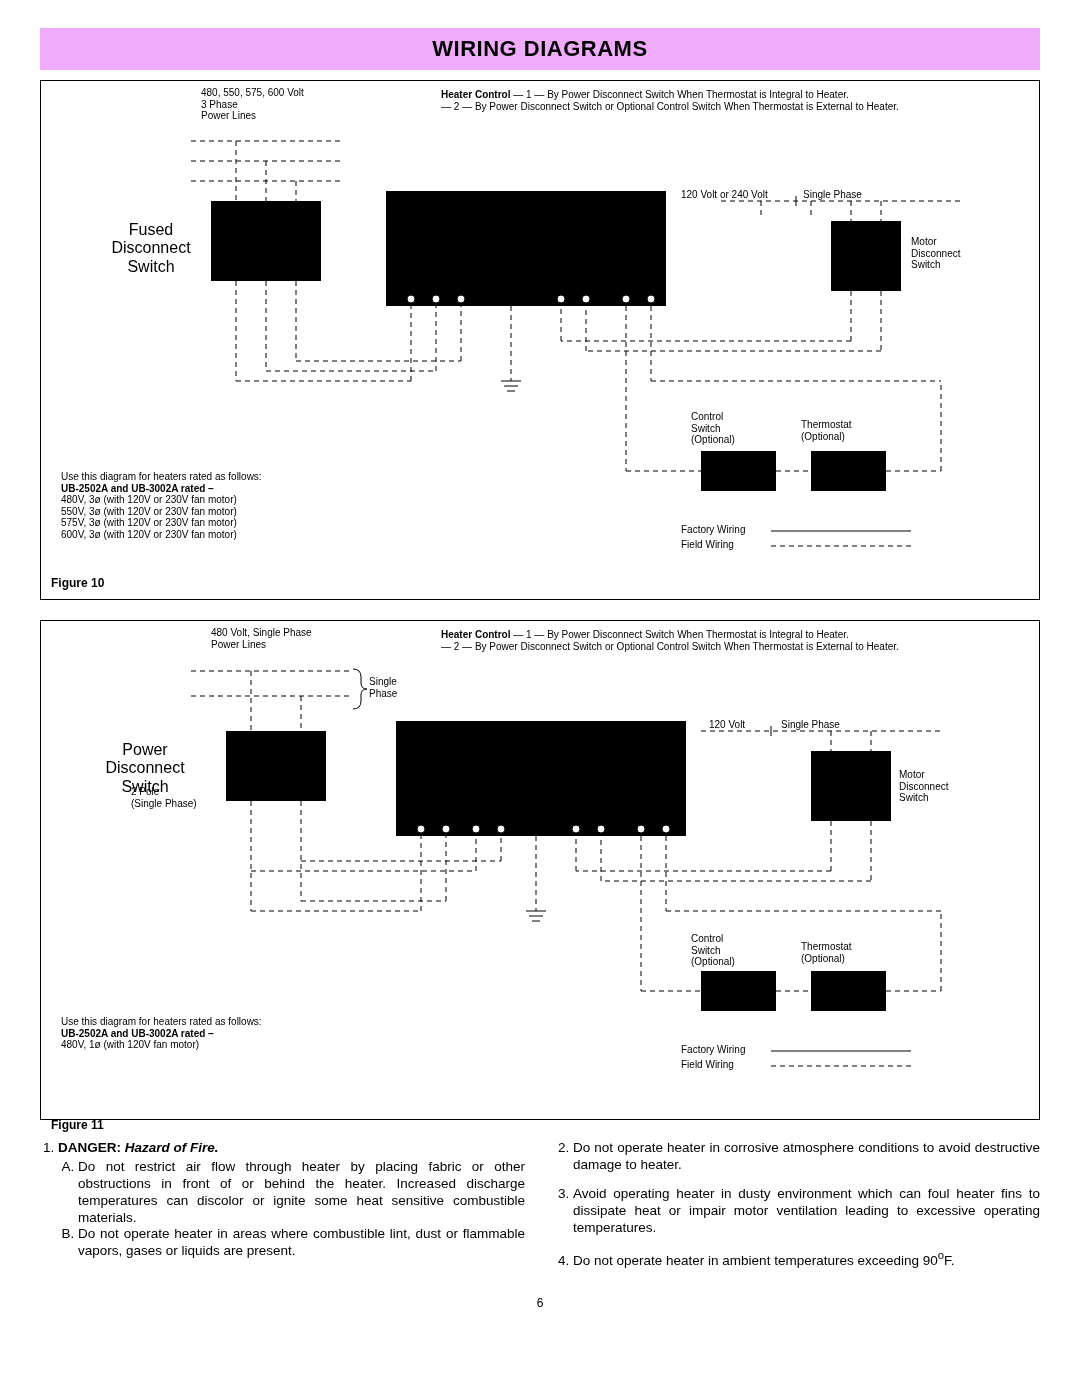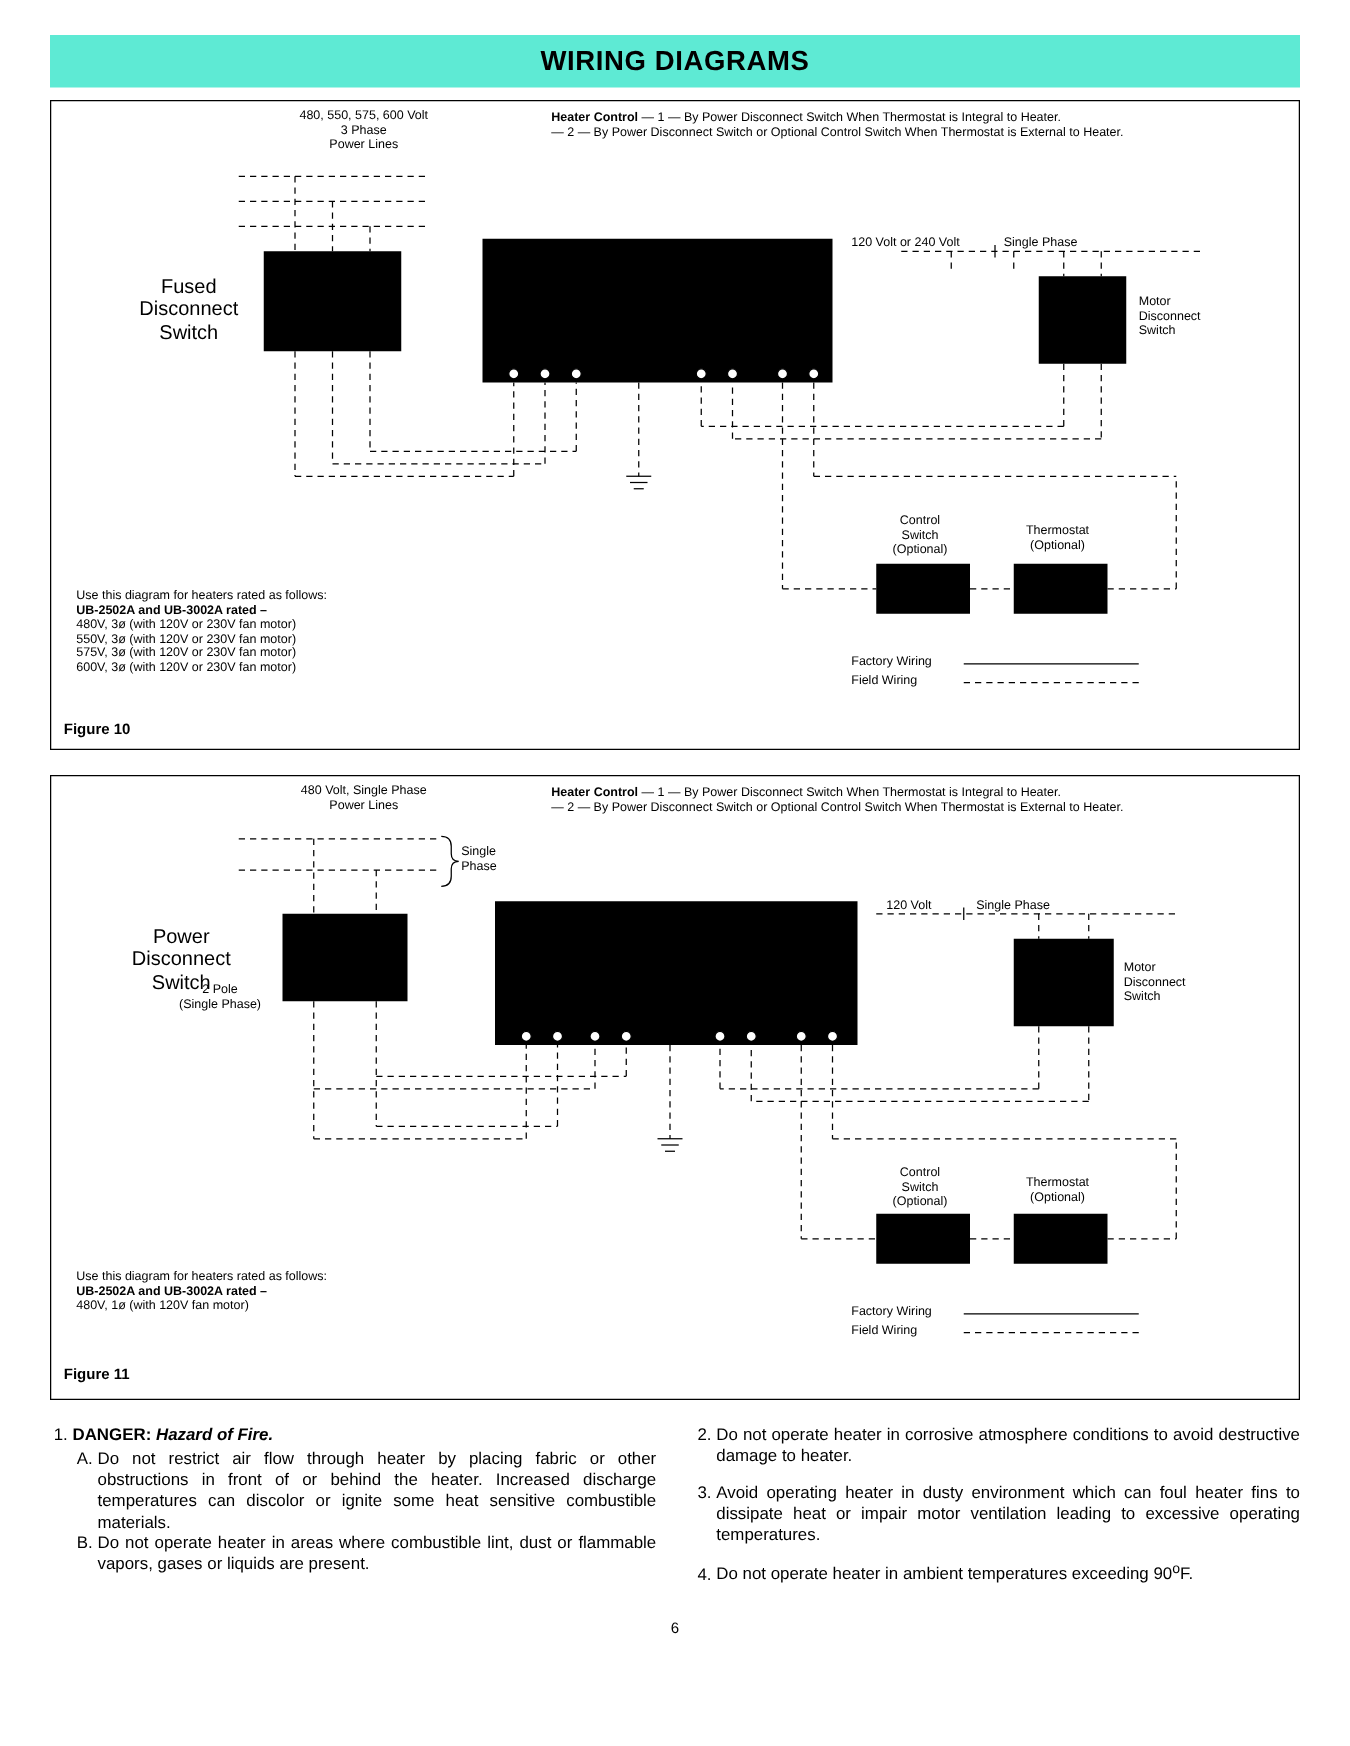--- a/index.html
+++ b/index.html
@@ -9,21 +9,21 @@
     background: #fff;
     color: #000;
     width: 1080px;
   }
   .page {
     width: 1080px;
     padding: 20px 40px 20px 40px;
     box-sizing: border-box;
   }
   .section-header {
-    background: #5eead4;
+    background: #f0abfc;
     text-align: center;
     font-weight: 900;
     font-size: 22px;
     padding: 8px 0;
     margin: 8px 0 10px 0;
     letter-spacing: 0.5px;
     font-family: "Arial Black", Arial, sans-serif;
   }
   .diagram-frame {
     border: 1.5px solid #000;
@@ -31,21 +31,21 @@
     box-sizing: border-box;
     margin-bottom: 20px;
   }
   .frame-inner {
     position: relative;
     width: 100%;
     height: 100%;
   }
   .abs { position: absolute; }
   .tiny { font-size: 10px; line-height: 1.15; }
-  .tiny-c { font-size: 10px; line-height: 1.15; text-align: center; }
+  .tiny-c { font-size: 10px; line-height: 1.15; }
   .tiny-r { font-size: 16px; line-height: 1.15; text-align: center; }
   .bold { font-weight: bold; }
   .fig-label { font-size: 12px; font-weight: bold; }
   .heater-head {
     text-align: center;
     font-size: 10px;
     font-weight: bold;
     line-height: 1.25;
     padding: 4px 6px;
   }
@@ -454,21 +454,21 @@
 
       <div class="abs tiny" style="left:640px; top:423px;">Factory Wiring</div>
       <div class="abs tiny" style="left:640px; top:438px;">Field Wiring</div>
 
       <div class="abs tiny" style="left:20px; top:395px; width:320px;">
         <div>Use this diagram for heaters rated as follows:</div>
         <div><span class="bold">UB-2502A and UB-3002A rated –</span></div>
         <div>480V, 1ø (with 120V fan motor)</div>
       </div>
 
-      <div class="abs fig-label" style="left:10px; top:471px;">Figure 11</div>
+      <div class="abs fig-label" style="left:10px; top:497px;">Figure 11</div>
     </div>
   </div>
 
 
   <div class="two-col">
     <div class="col">
       <ol class="ol-outer" start="1">
         <li>
           <span class="danger-head">DANGER:</span>
           <span class="italic-b">Hazard of Fire.</span>

